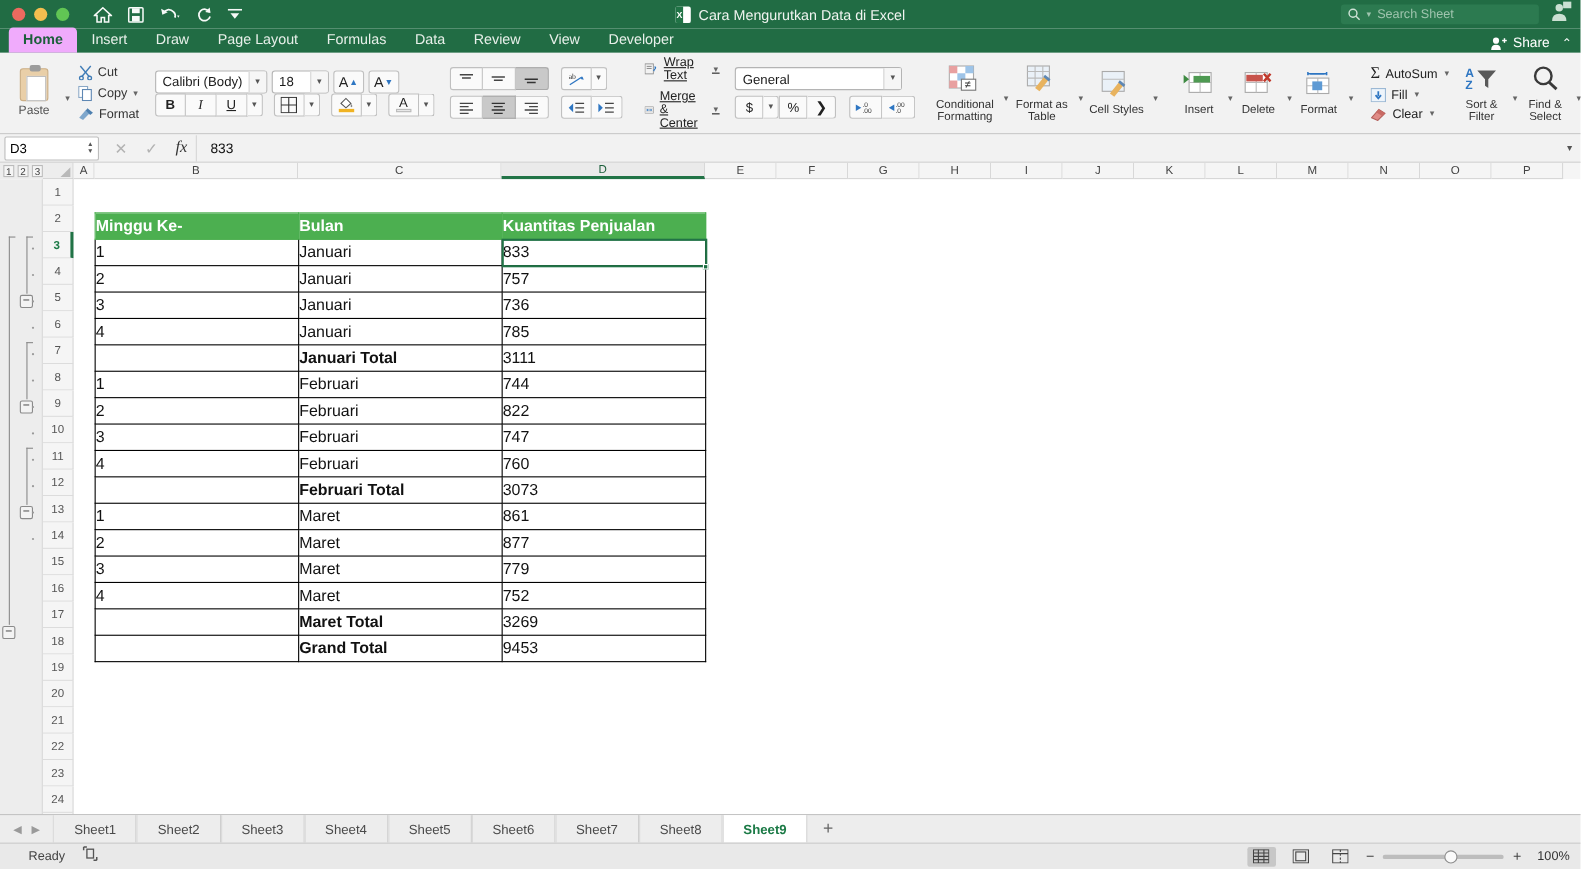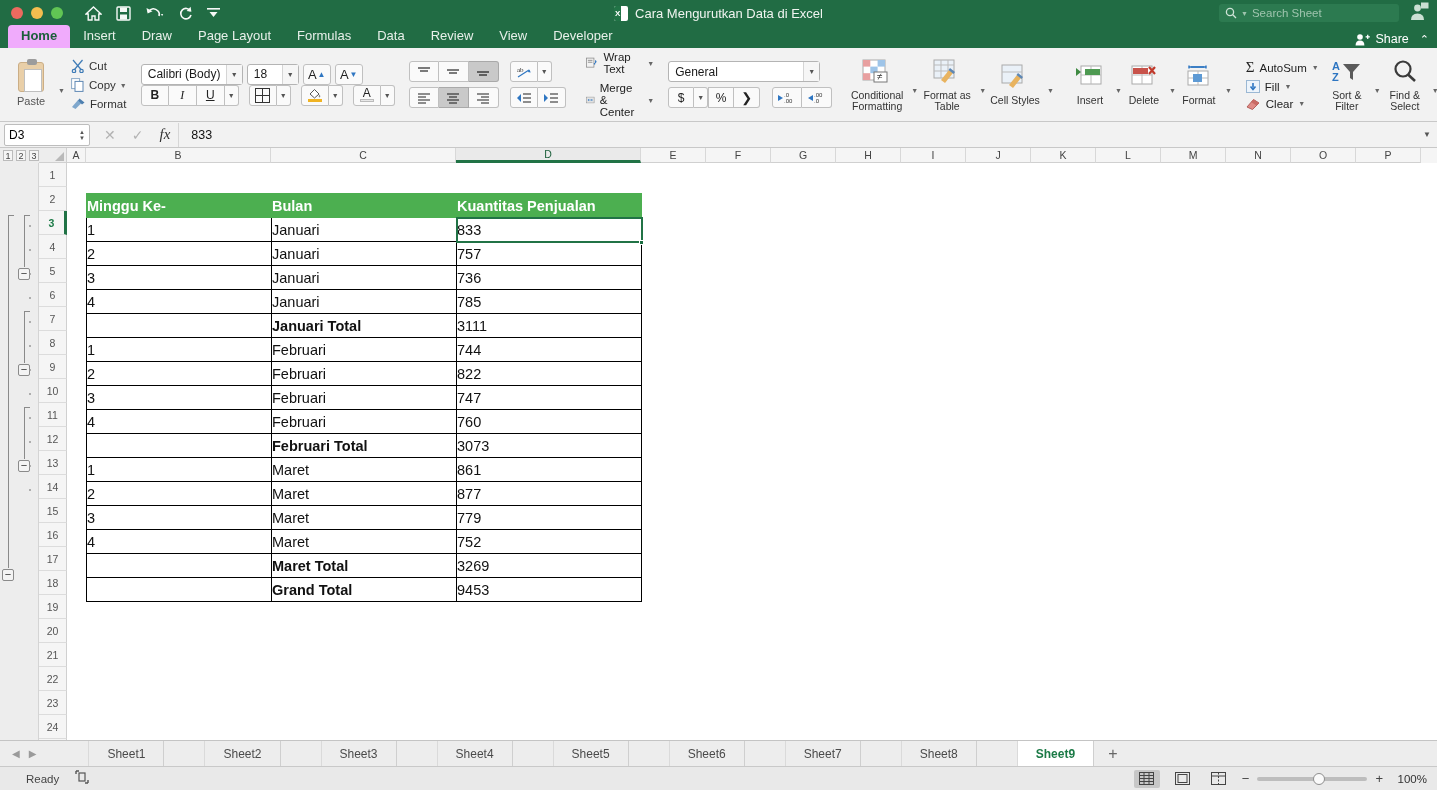--- a/index.html
+++ b/index.html
@@ -118,21 +118,21 @@
   .btngrp { display: flex; }
   .btngrp .btn { border-radius: 0; border-left-width: 0; }
   .btngrp .btn:first-child { border-radius: 3px 0 0 3px; border-left-width: 1px; }
   .btngrp .btn:last-child { border-radius: 0 3px 3px 0; }
   .drop { width: 14px; height: 21px; border: 1px solid #C0C0C0; border-left: 0;
           background:#FAFAFA; border-radius: 0 3px 3px 0;
           display:flex;align-items:center;justify-content:center;font-size:7px;color:#555; }
 
   .aligngrp { display: flex; flex-direction: column; gap: 5px; }
   .wrapgrp { display: flex; flex-direction: column; gap: 7px; padding-left: 8px; }
-  .wrapitem { display: flex; align-items: center; gap: 5px; font-size: 11.5px; color: #222; }
+  .wrapitem { display: flex; align-items: center; gap: 5px; font-size: 11.5px; color: #222; text-decoration: underline; }
 
   .numgrp { display: flex; flex-direction: column; gap: 5px; }
 
   .bigbtn { display: flex; flex-direction: column; align-items: center; width: 58px; padding: 0 2px; }
   .bigbtn .ic { height: 30px; display: flex; align-items: center; }
   .bigbtn .lb { font-size: 10.5px; color: #333; text-align: center; line-height: 11.5px; margin-top: 3px; }
 
   .editgrp { display: flex; align-items: center; gap: 2px; }
   .editcol { display: flex; flex-direction: column; gap: 4px; padding-right: 4px; }
   .editrow { display: flex; align-items: center; gap: 5px; font-size: 11.5px; color: #222; }
@@ -235,21 +235,21 @@
   .odot { position: absolute; width: 2px; height: 2px; background: #999; border-radius: 50%; }
 
   
   .sheetbar {
     height: 26px; background: #EDEDED; border-top: 1px solid #C4C4C4;
     display: flex; align-items: stretch; position: relative;
   }
   .navarrows { display: flex; align-items: center; gap: 9px; padding: 0 12px; color: #9A9A9A; font-size: 10px; }
   .stab {
     padding: 0 18px; display: flex; align-items: center; font-size: 12px; color: #4A4A4A;
-    border-right: 1px solid #CFCFCF; border-left: 1px solid #DADADA; background: #EDEDED; margin-left: 40px;
+    border-right: 1px solid #CFCFCF; border-left: 1px solid #DADADA; background: #EDEDED;
   }
   .stab.active { background: #fff; color: #1B7A46; font-weight: bold; }
   .addsheet { display: flex; align-items: center; padding: 0 14px; font-size: 16px; color: #666; }
 
   
   .statusbar {
     height: 24px; background: #E9E9E9; border-top: 1px solid #C9C9C9;
     display: flex; align-items: center; position: relative;
   }
   .sb-ready { font-size: 11.5px; color: #444; margin-left: 26px; }

